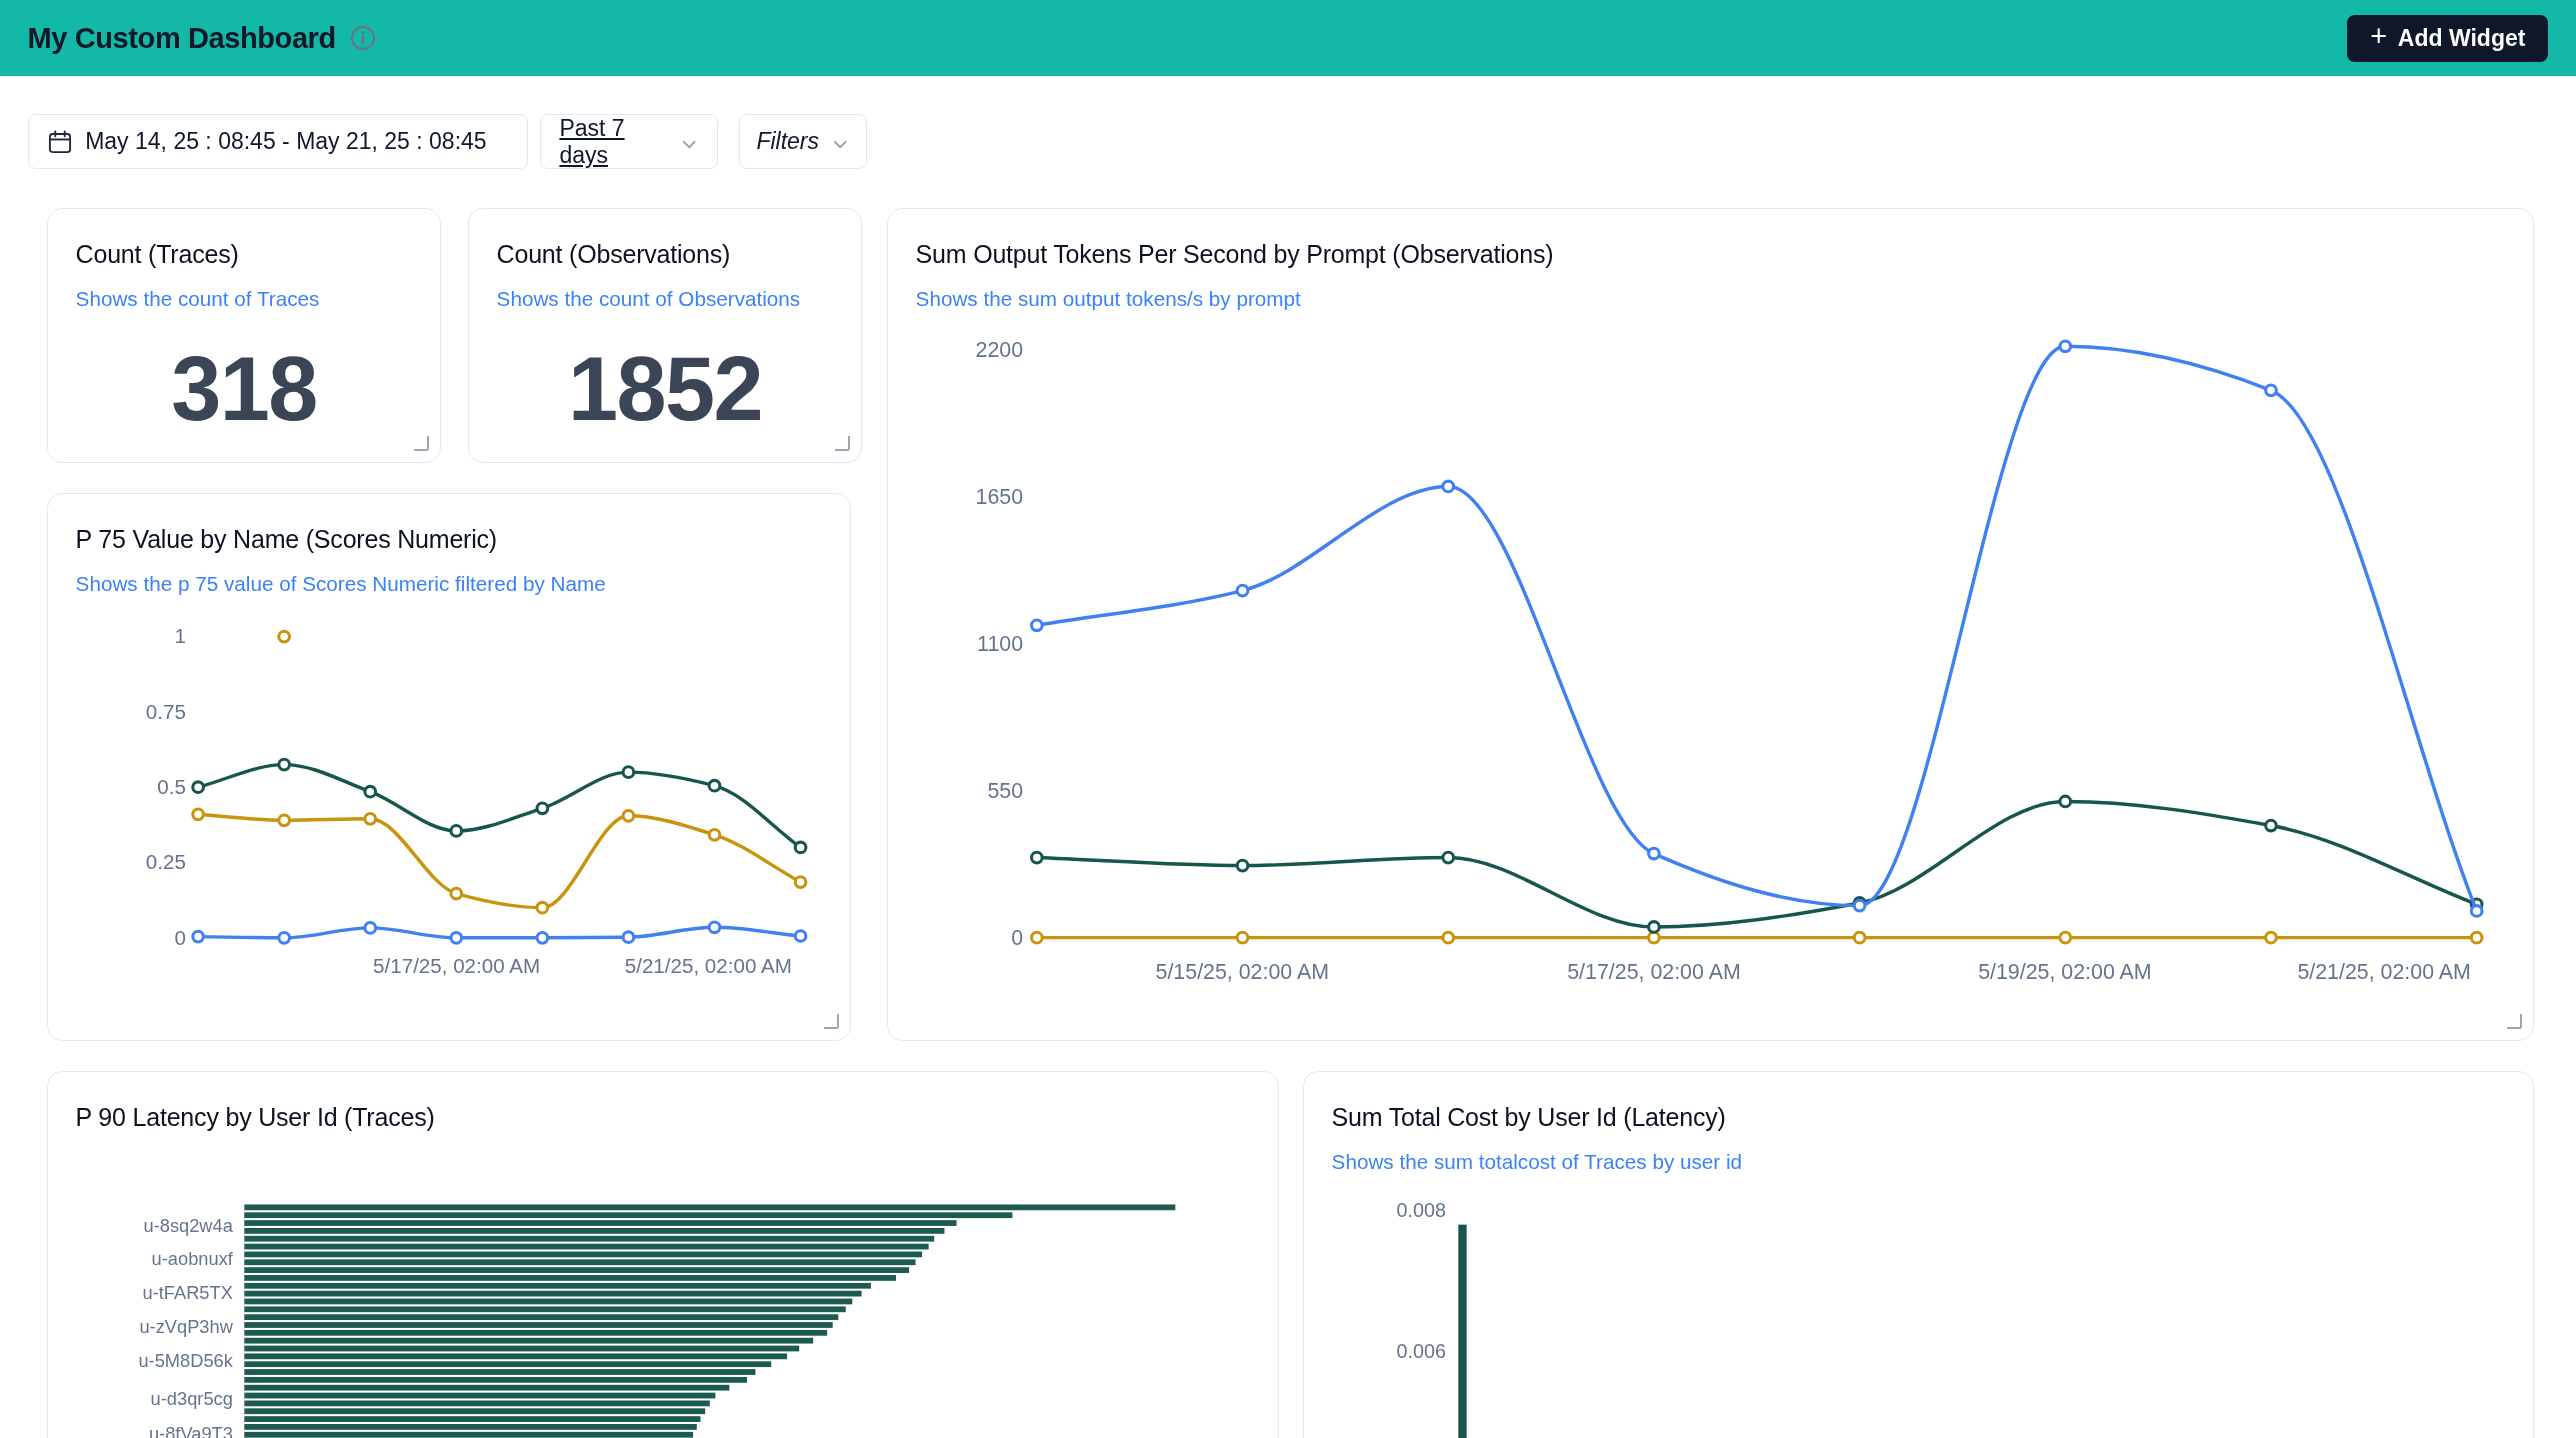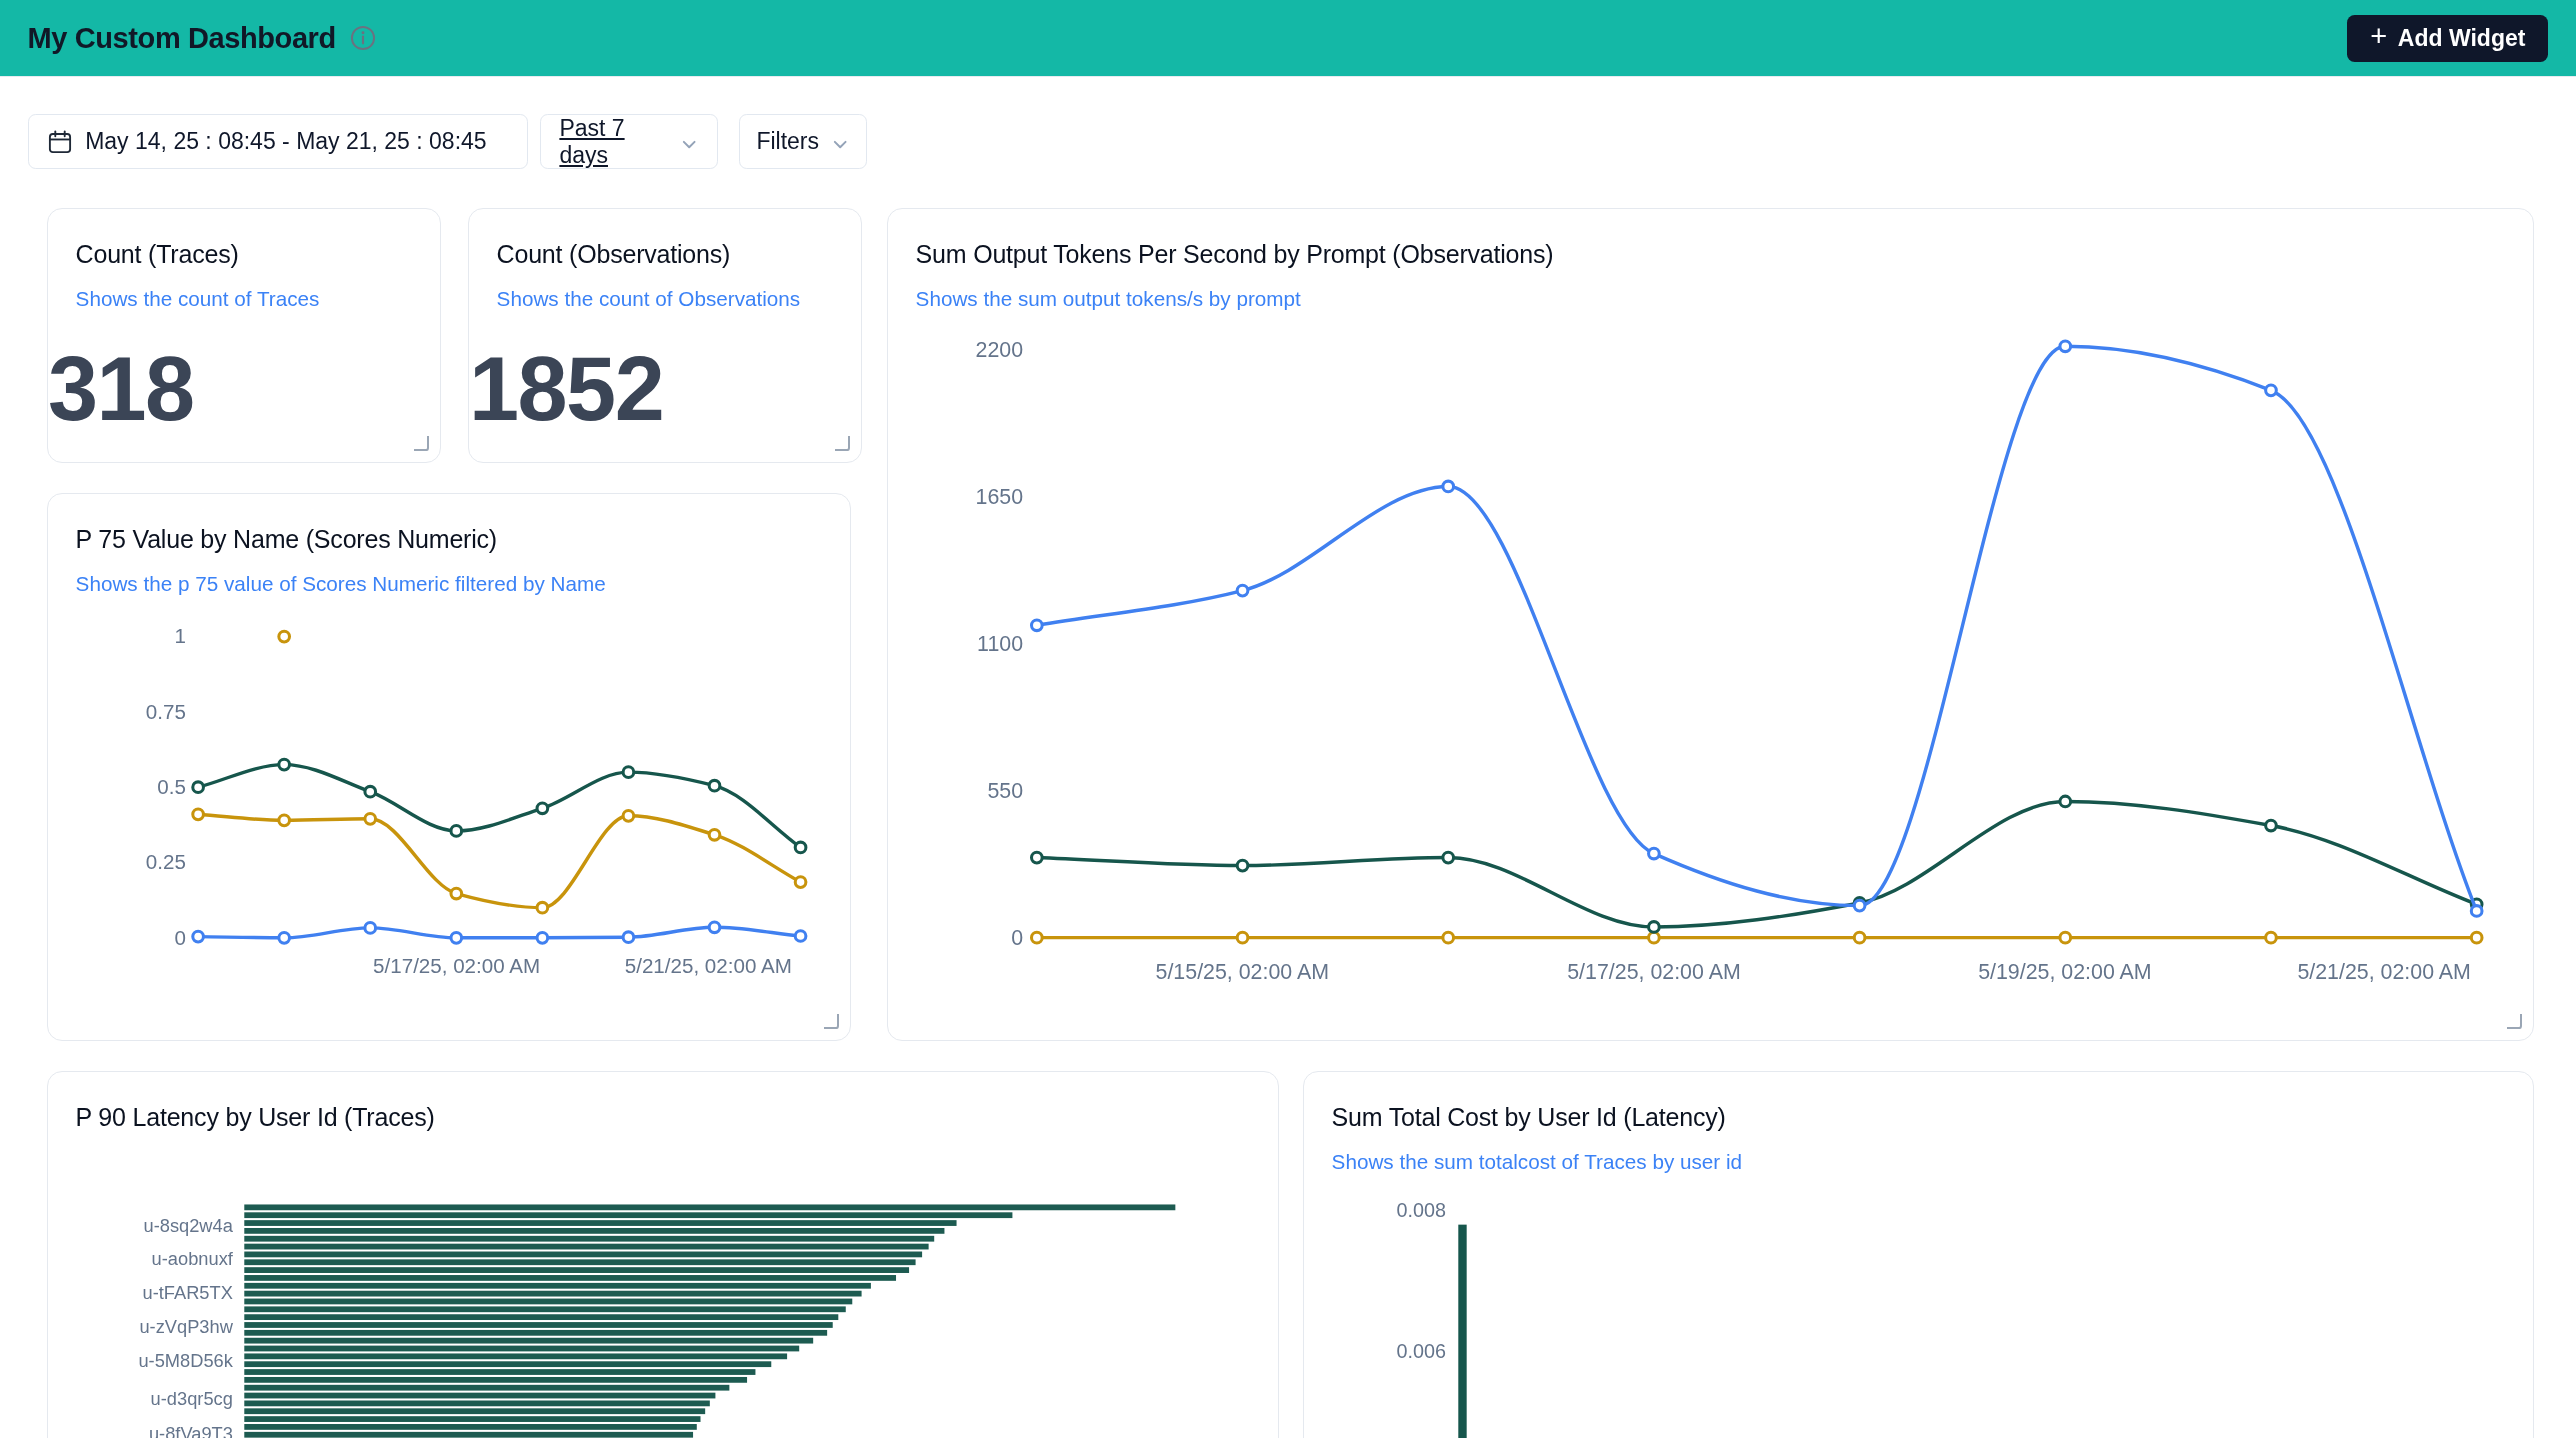--- a/index.html
+++ b/index.html
@@ -17,39 +17,39 @@
     padding:0 23px; font-size:23px; font-weight:600; cursor:pointer; font-family:inherit; }
   .plus-glyph { font-size:29px; font-weight:400; line-height:1; margin-top:-3.1px; }
 
   
   .toolbar { position:absolute; left:0; top:77px; width:2576px; }
   .tb-box { position:absolute; height:55px; background:#fff; border:1.5px solid #e2e8f0;
     border-radius:7.7px; display:flex; align-items:center; gap:12.2px; padding:0 18.4px;
     font-size:23px; color:#0f172a; cursor:pointer; }
   .daterange { left:27.6px; top:37px; width:500px; }
   .preset { left:540px; top:37px; width:178px; justify-content:center;text-decoration:underline; }
-  .filters { left:739px; top:37px; width:128px; justify-content:center; }
+  .filters { left:739px; top:37px; width:128px; justify-content:center;font-style:italic; }
   .chev { width:18.4px; height:18.4px; flex:0 0 auto; }
 
   
   .card { position:absolute; background:#fff; border:1.5px solid #e5e9ef; border-radius:15px; }
   .card h2 { font-size:25px; font-weight:500; color:#0b1220; padding:31px 27.6px 0 27.6px; letter-spacing:-0.2px; }
   .card .sub { font-size:20.7px; color:#3b82f6; padding:18.4px 27.6px 0 27.6px; }
   .resize-handle { position:absolute; right:10.7px; bottom:10.7px; width:15.3px; height:15.3px;
     border-right:2.3px solid #9aa6b5; border-bottom:2.3px solid #9aa6b5; border-bottom-right-radius:3.1px; cursor:nwse-resize; }
 
   #card-count-traces { left:47px; top:208px; width:394px; height:255px; }
   #card-count-observations { left:468px; top:208px; width:394px; height:255px; }
   #card-tokens { left:887px; top:208px; width:1647px; height:833px; }
   #card-p75 { left:47px; top:493px; width:804px; height:548px; }
   #card-p90 { left:47px; top:1071px; width:1232px; height:474px; }
   #card-cost { left:1303px; top:1071px; width:1231px; height:474px; }
 
   .bignum-wrap { position:absolute; left:0; right:0; top:107px; bottom:0;
-    display:flex; align-items:center; justify-content:flex-start; }
+    display:flex; align-items:center; justify-content:center; }
   .bignum { font-size:90px; font-weight:800; color:#3b4556; letter-spacing:-1.5px; }
 
   .chart-svg { position:absolute; left:0; top:0; width:100%; height:100%; pointer-events:none; }
   .chart-svg text { font-family:"Liberation Sans", sans-serif; }
 </style>
 </head>
 <body>
 
 <div class="app">
 

